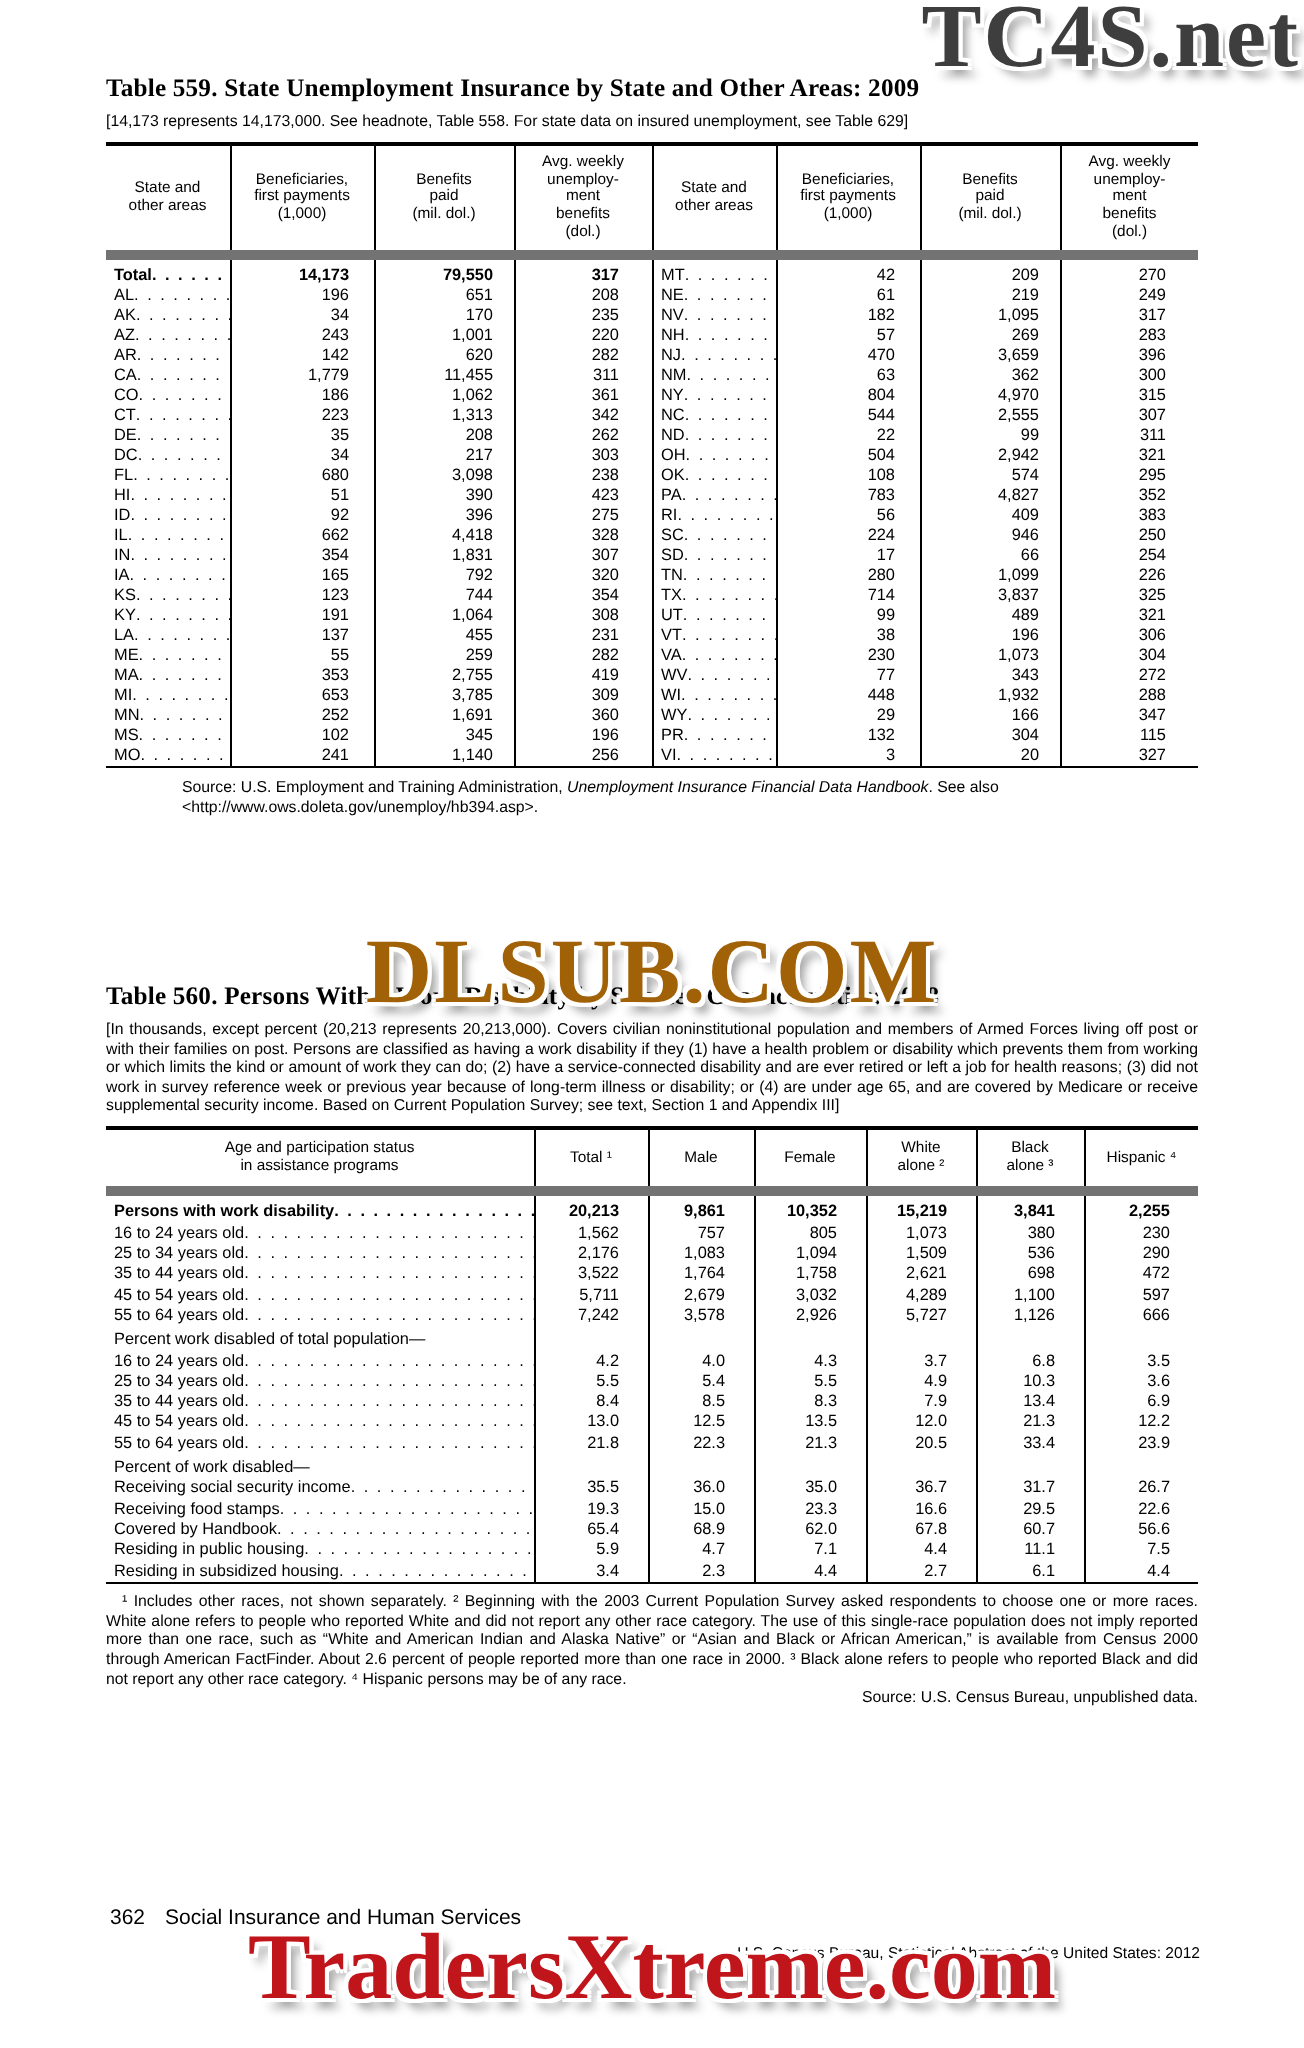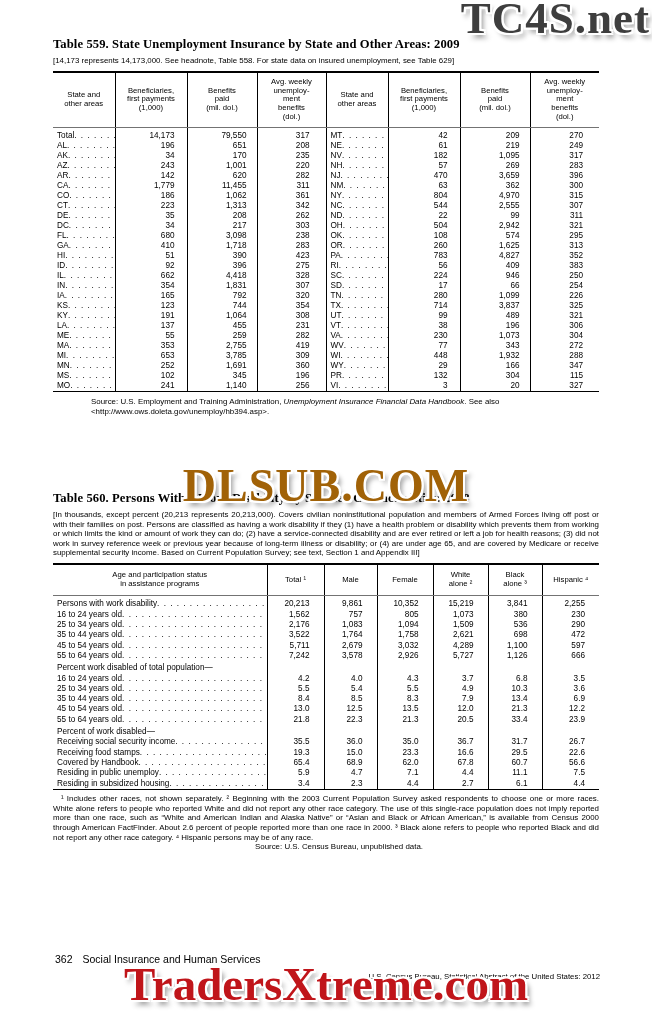--- a/index.html
+++ b/index.html
@@ -9,44 +9,44 @@
   .content{left:53px;width:546px}
 
   
   .t-title{font-family:"Liberation Serif",serif;font-weight:bold;font-size:12.6px;
            letter-spacing:.1px;margin:0 0 4px 0;white-space:nowrap}
   .headnote{font-size:7.9px;line-height:9.6px;text-align:justify;margin:0 0 5px 0}
   .source{font-size:7.9px;line-height:9.8px;margin:5px 0 0 0;padding-left:38px}
   .source span,.source i{white-space:pre-line}
   .footnotes{margin-top:4px}
   .fn{font-size:7.9px;line-height:9.7px;text-align:justify;margin:0;text-indent:8px}
-  .fn-src{text-indent:26px;text-align:center}
+  .fn-src{text-indent:26px;text-align:right}
 
   
   table.tbl{width:546px;border-collapse:collapse;table-layout:fixed;
             border-top:2px solid #000;border-bottom:1.5px solid #000}
   .tbl th{font-weight:normal;font-size:7.7px;line-height:8.8px;text-align:center;
-          vertical-align:middle;white-space:pre-line;border-bottom:1px solid #737373;padding:4px 1px}
+          vertical-align:middle;white-space:pre-line;border-bottom:5px solid #737373;padding:4px 1px}
   .tbl td{font-size:8.2px;line-height:10px;vertical-align:bottom;padding:0;overflow:hidden}
   .t560 td{line-height:10.3px}
   .tbl th+th,.tbl td+td{border-left:1px solid #000}
   .tbl tbody tr:first-child td{padding-top:3px}
   tr.section-row td{padding-top:2px}
 
   td.stub .stubwrap{display:flex;align-items:baseline;padding-left:4px;overflow:hidden}
   .stubwrap.ind1{padding-left:11px}
   .lbl{white-space:nowrap}
   .dots{flex:1;overflow:hidden;white-space:nowrap;letter-spacing:1px}
   .dots::before{content:". . . . . . . . . . . . . . . . . . . . . . . . . . . . . . . . . . . . . . . . . . . . . . . . . . . . . . . . . . . . . . . . ."}
   td.num{text-align:right;padding-right:13px}
   .t559 td:nth-child(2),.t559 td:nth-child(6){padding-right:12px}
   .t559 td:nth-child(3),.t559 td:nth-child(7){padding-right:10px}
   .t559 td:nth-child(4),.t559 td:nth-child(8){padding-right:16px}
   .t560 td.num{padding-right:14px}
-  .bold{font-weight:normal}
+  .bold{font-weight:bold}
 
   
   #sec559{top:37px}
   #sec560{top:491px}
 
   
   .footer-left{left:55px;top:953px;font-size:10.5px}
   .footer-left .sect{margin-left:10px}
   .footer-right{right:52px;top:972px;font-size:7.8px}
 
@@ -324,40 +324,20 @@
               <span class="dots"></span>
             </div>
           </td>
           <td class="num">108</td>
           <td class="num">574</td>
           <td class="num">295</td>
         </tr>
         <tr>
           <td class="stub">
             <div class="stubwrap">
-              <span class="lbl">GA</span>
-              <span class="dots"></span>
-            </div>
-          </td>
-          <td class="num">410</td>
-          <td class="num">1,718</td>
-          <td class="num">283</td>
-          <td class="stub">
-            <div class="stubwrap">
-              <span class="lbl">OR</span>
-              <span class="dots"></span>
-            </div>
-          </td>
-          <td class="num">260</td>
-          <td class="num">1,625</td>
-          <td class="num">313</td>
-        </tr>
-        <tr>
-          <td class="stub">
-            <div class="stubwrap">
               <span class="lbl">HI</span>
               <span class="dots"></span>
             </div>
           </td>
           <td class="num">51</td>
           <td class="num">390</td>
           <td class="num">423</td>
           <td class="stub">
             <div class="stubwrap">
               <span class="lbl">PA</span>
@@ -882,21 +862,21 @@
           <td class="num">65.4</td>
           <td class="num">68.9</td>
           <td class="num">62.0</td>
           <td class="num">67.8</td>
           <td class="num">60.7</td>
           <td class="num">56.6</td>
         </tr>
         <tr>
           <td class="stub">
             <div class="stubwrap">
-              <span class="lbl">Residing in public unemploy</span>
+              <span class="lbl">Residing in public housing</span>
               <span class="dots"></span>
             </div>
           </td>
           <td class="num">5.9</td>
           <td class="num">4.7</td>
           <td class="num">7.1</td>
           <td class="num">4.4</td>
           <td class="num">11.1</td>
           <td class="num">7.5</td>
         </tr>

